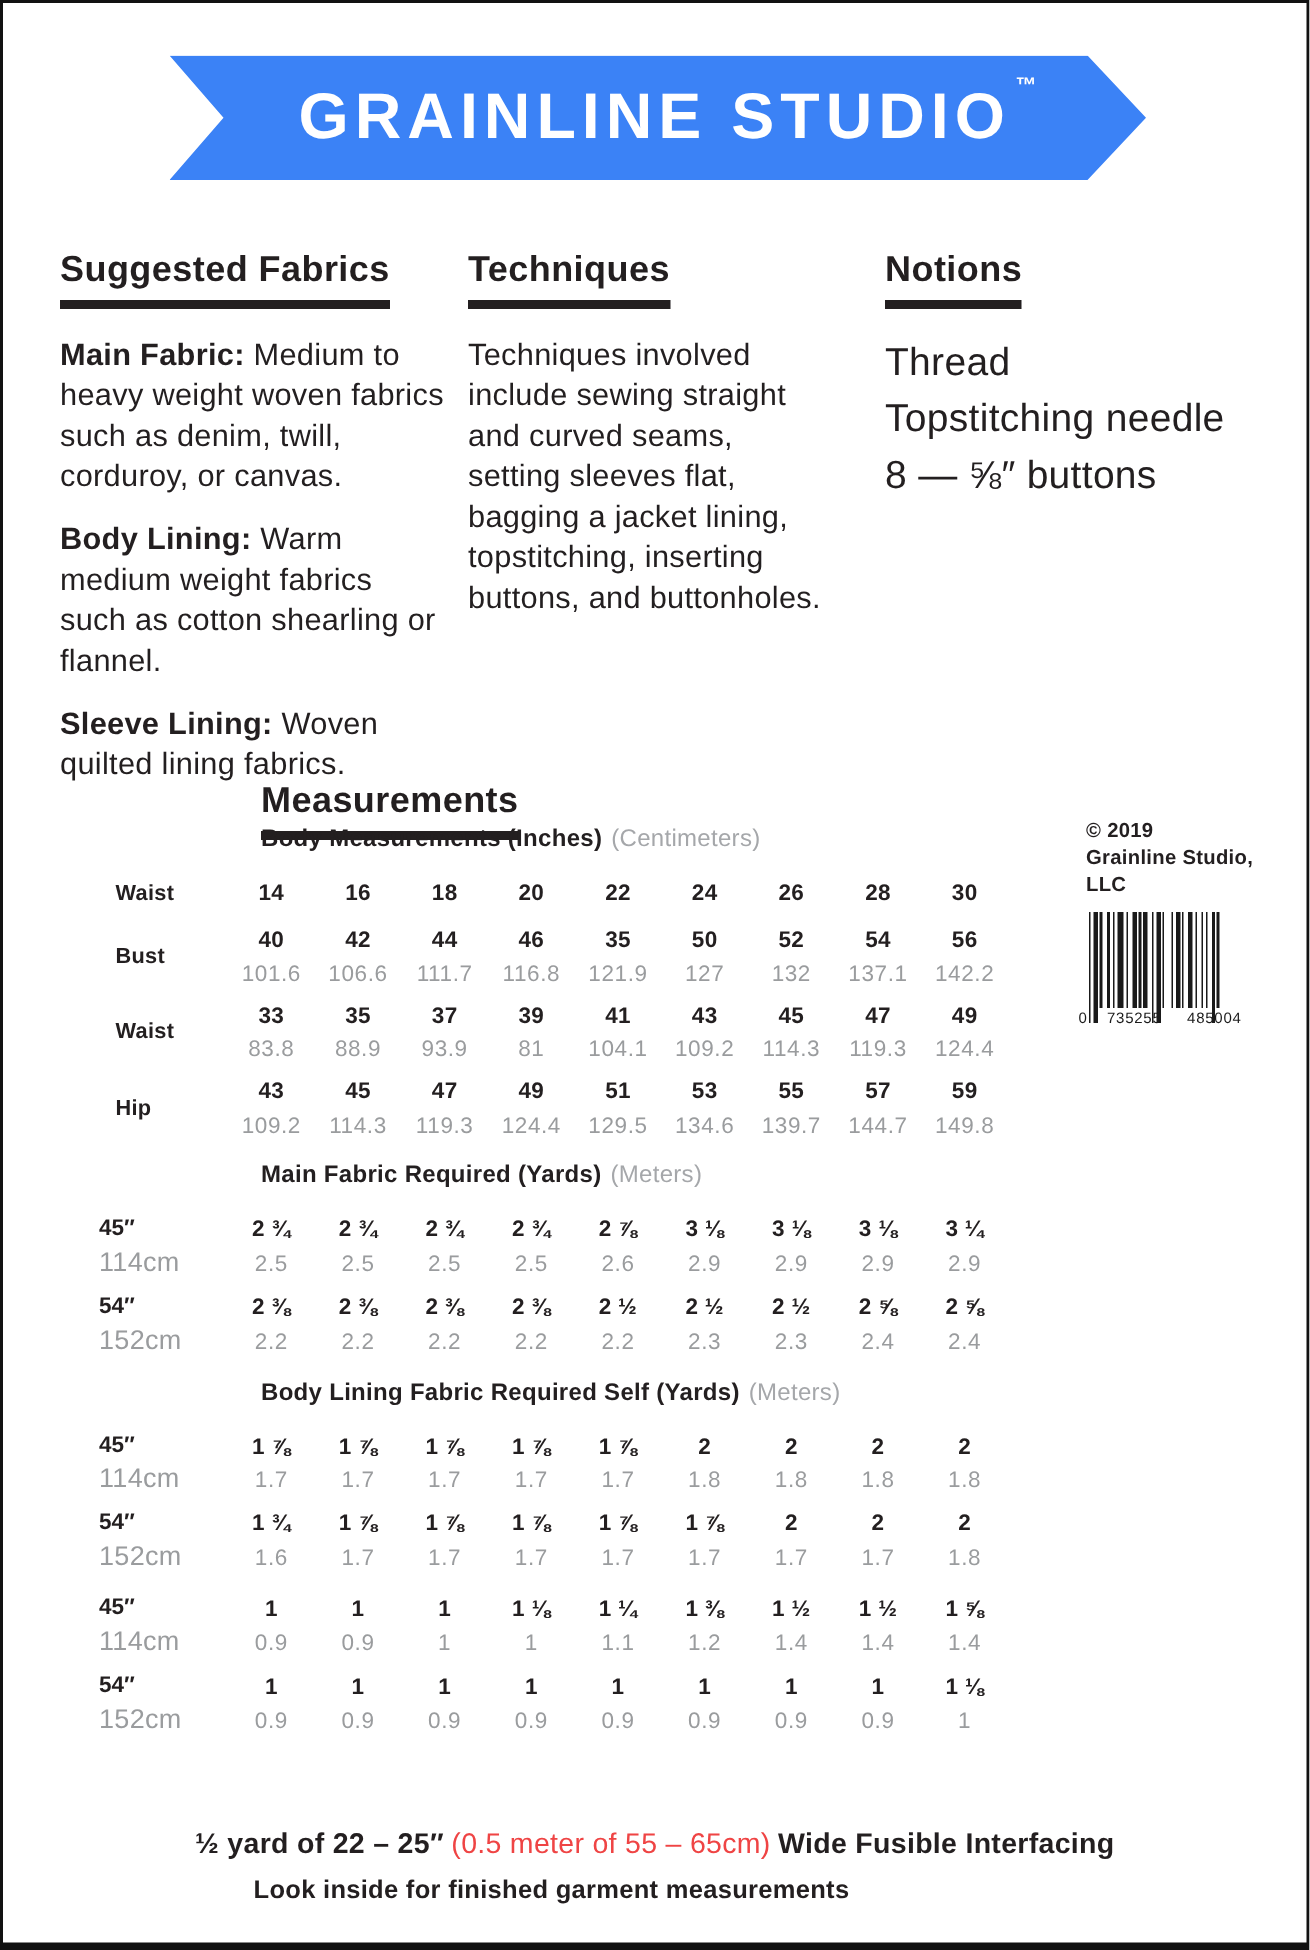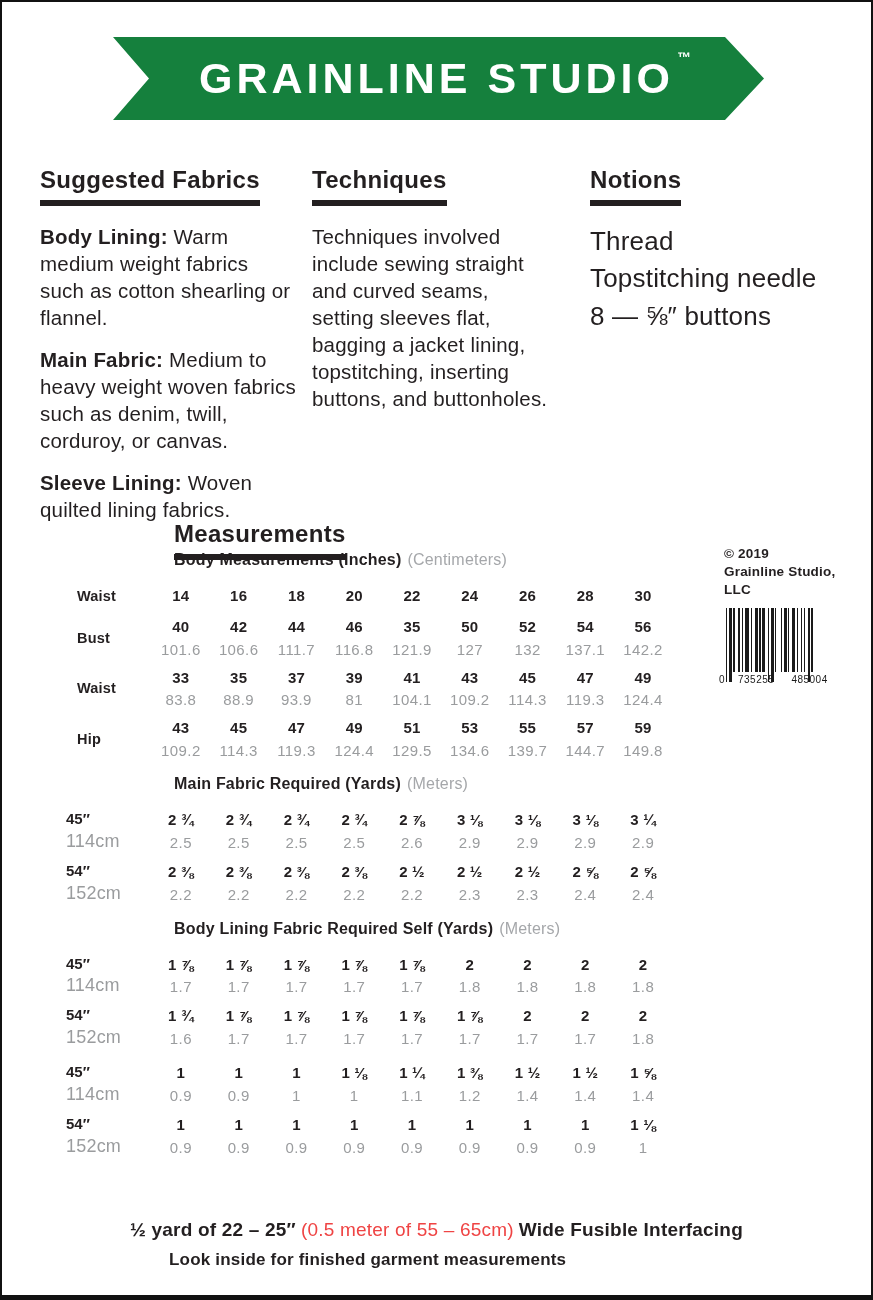--- a/index.html
+++ b/index.html
@@ -3,21 +3,21 @@
 <meta charset="utf-8">
 <style>
   html,body{margin:0;padding:0;background:#e8e8e8;}
   .page{
     position:relative;width:873px;height:1300px;margin:0 auto;background:#fff;
     border:2px solid #111;border-bottom-width:5px;box-sizing:border-box;
     font-family:"Liberation Sans",sans-serif;color:#231f20;overflow:hidden;
   }
   
   .banner{
-    position:absolute;left:111px;top:35px;width:651px;height:83px;background:#15803d;
+    position:absolute;left:111px;top:35px;width:651px;height:83px;background:#3b82f6;
     clip-path:polygon(0 0,612px 0,100% 50%,612px 100%,0 100%,36px 50%);
     display:flex;align-items:center;justify-content:center;
   }
   .banner-text{color:#fff;font-size:43px;font-weight:700;letter-spacing:4px;white-space:nowrap;padding-left:14px;}
   .banner-text sup{font-size:14px;letter-spacing:1px;position:relative;top:-16px;margin-left:3px;}
   
   .info-col{position:absolute;top:166px;}
   .col-fabrics{left:38px;width:256px;}
   .col-techniques{left:310px;width:244px;}
   .col-notions{left:588px;width:240px;}
@@ -66,22 +66,22 @@
 <body>
 
 <div class="page">
 
   <div class="banner">
     <div class="banner-text"><span>GRAINLINE STUDIO</span><sup>™</sup></div>
   </div>
 
   <section class="info-col col-fabrics">
     <h2>Suggested Fabrics</h2>
+    <p><strong>Main Fabric:</strong><span> Medium to heavy weight woven fabrics such as denim, twill, corduroy, or canvas.</span></p>
     <p><strong>Body Lining:</strong><span> Warm medium weight fabrics such as cotton shearling or flannel.</span></p>
-    <p><strong>Main Fabric:</strong><span> Medium to heavy weight woven fabrics such as denim, twill, corduroy, or canvas.</span></p>
     <p><strong>Sleeve Lining:</strong><span> Woven quilted lining fabrics.</span></p>
   </section>
 
   <section class="info-col col-techniques">
     <h2>Techniques</h2>
     <p>Techniques involved include sewing straight and curved seams, setting sleeves flat, bagging a jacket lining, topstitching, inserting buttons, and buttonholes.</p>
   </section>
 
   <section class="info-col col-notions">
     <h2>Notions</h2>

